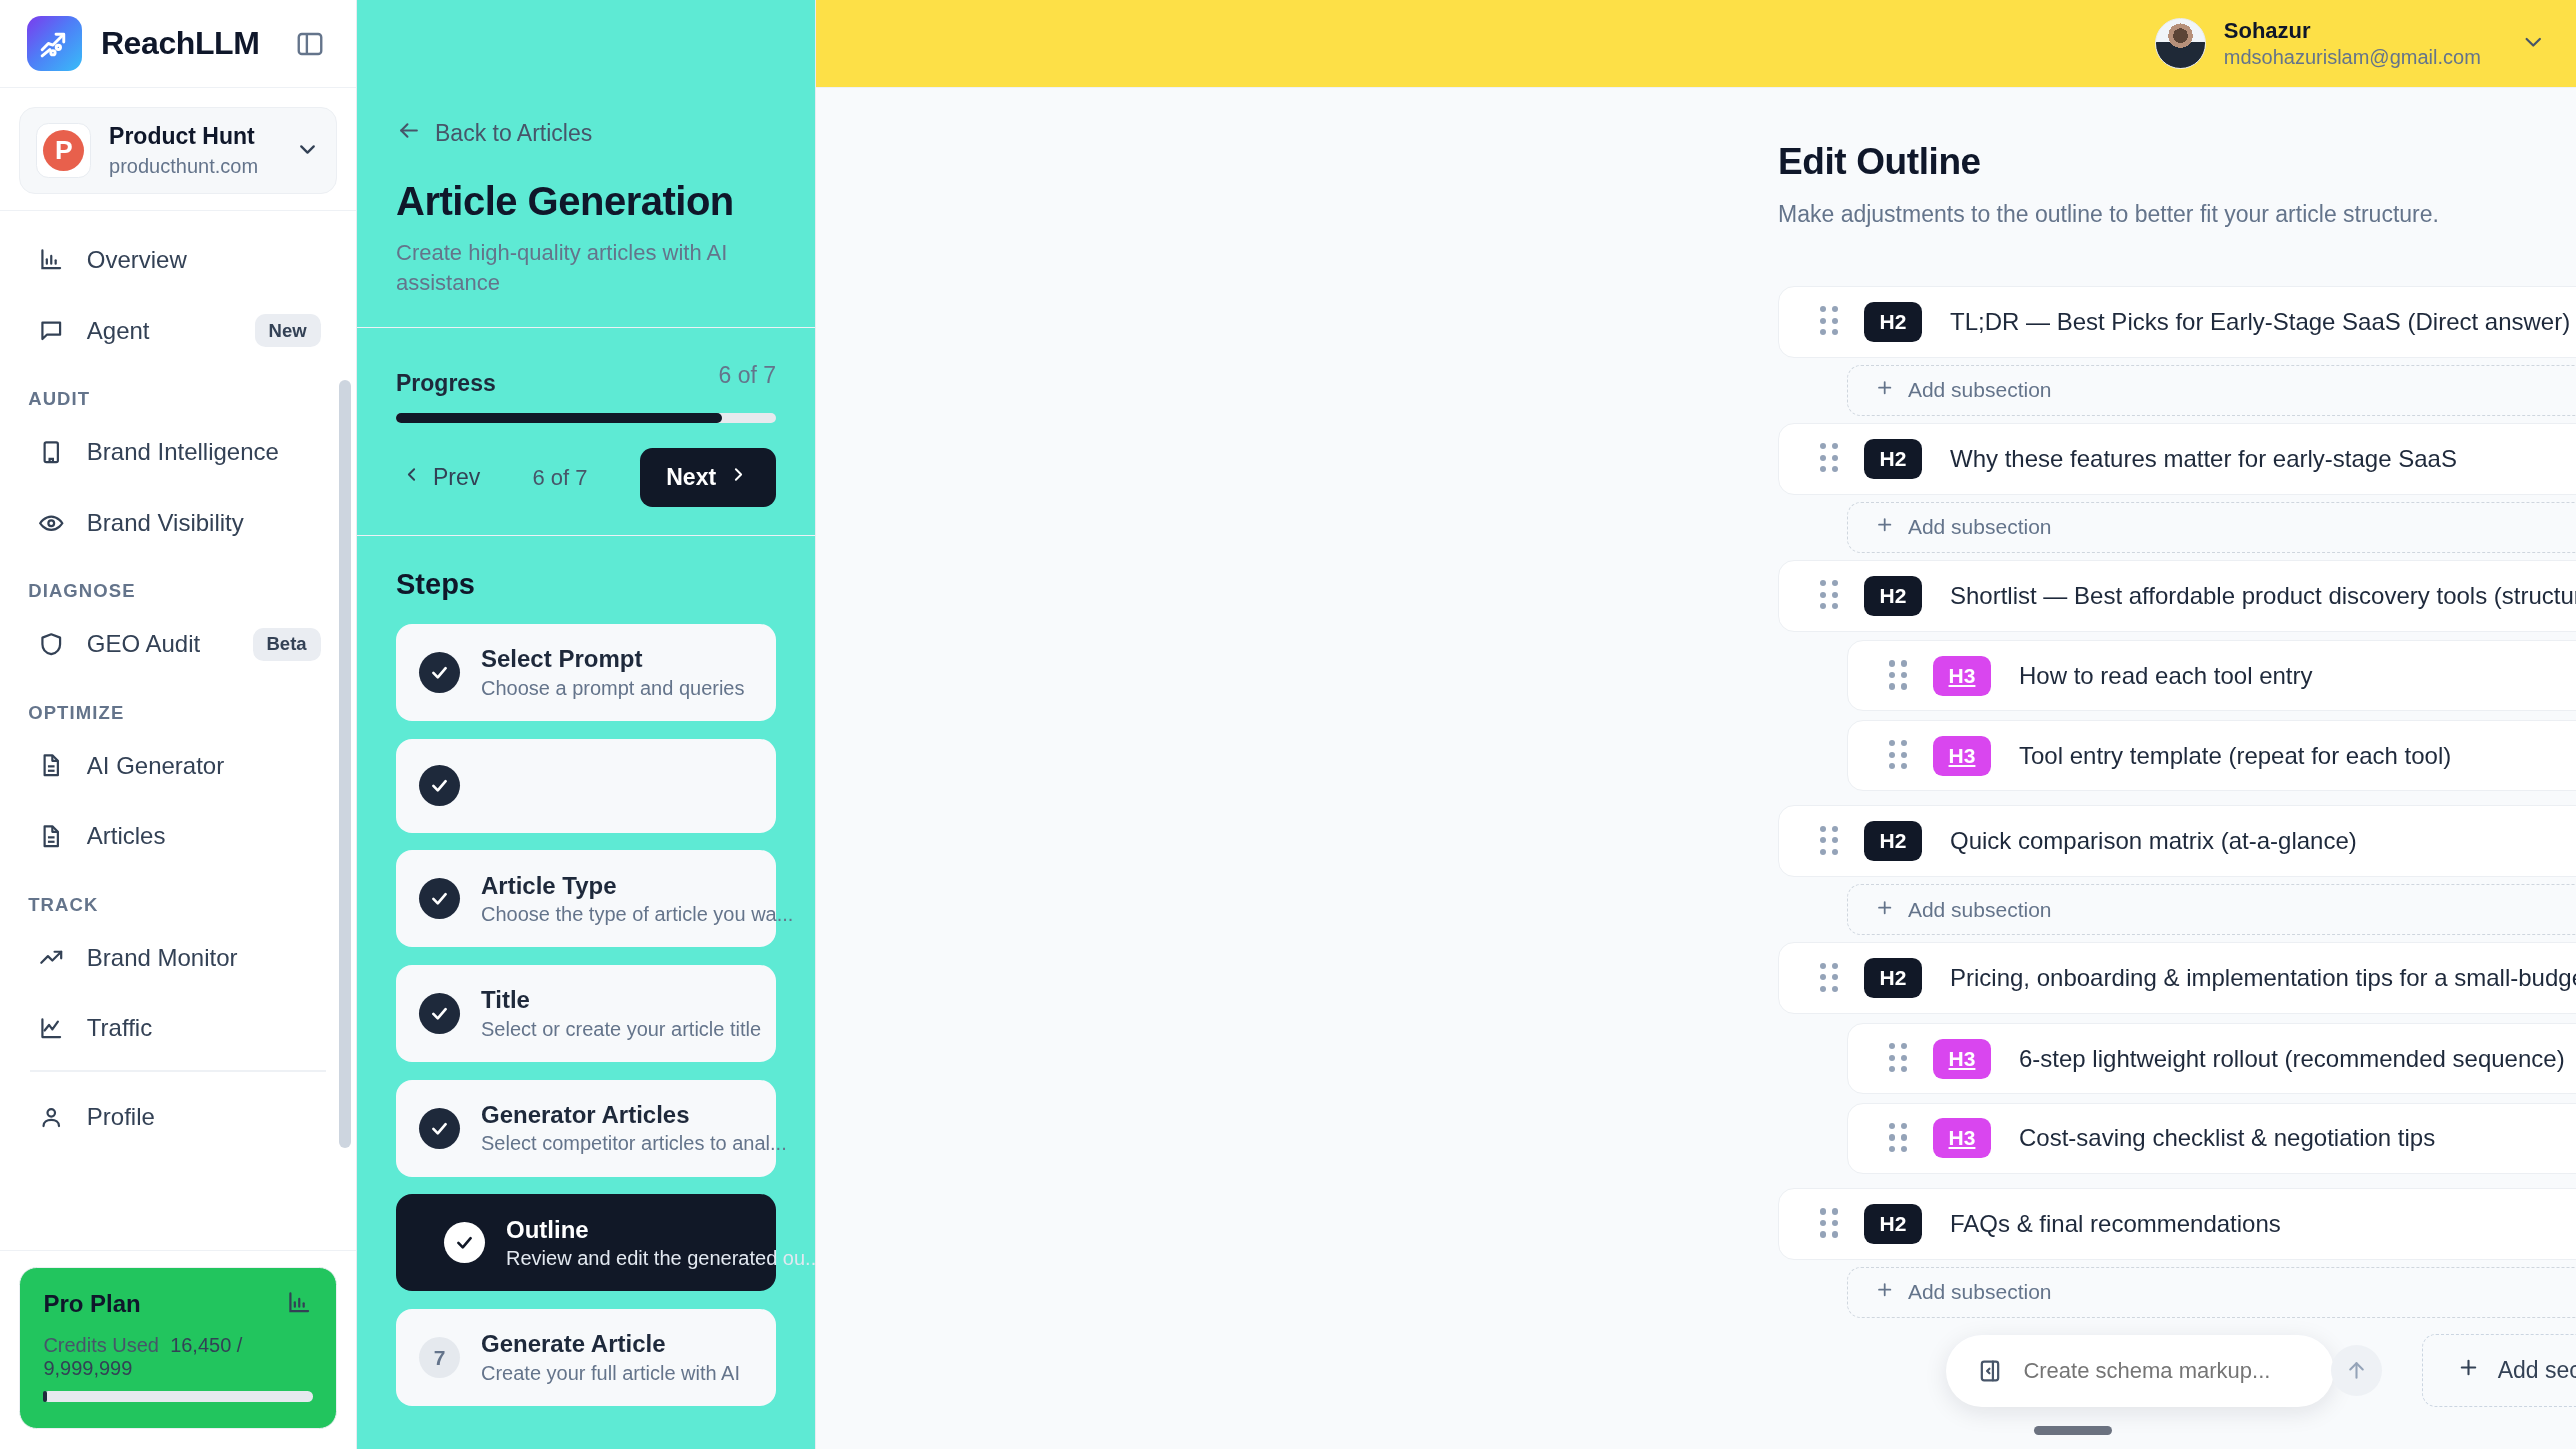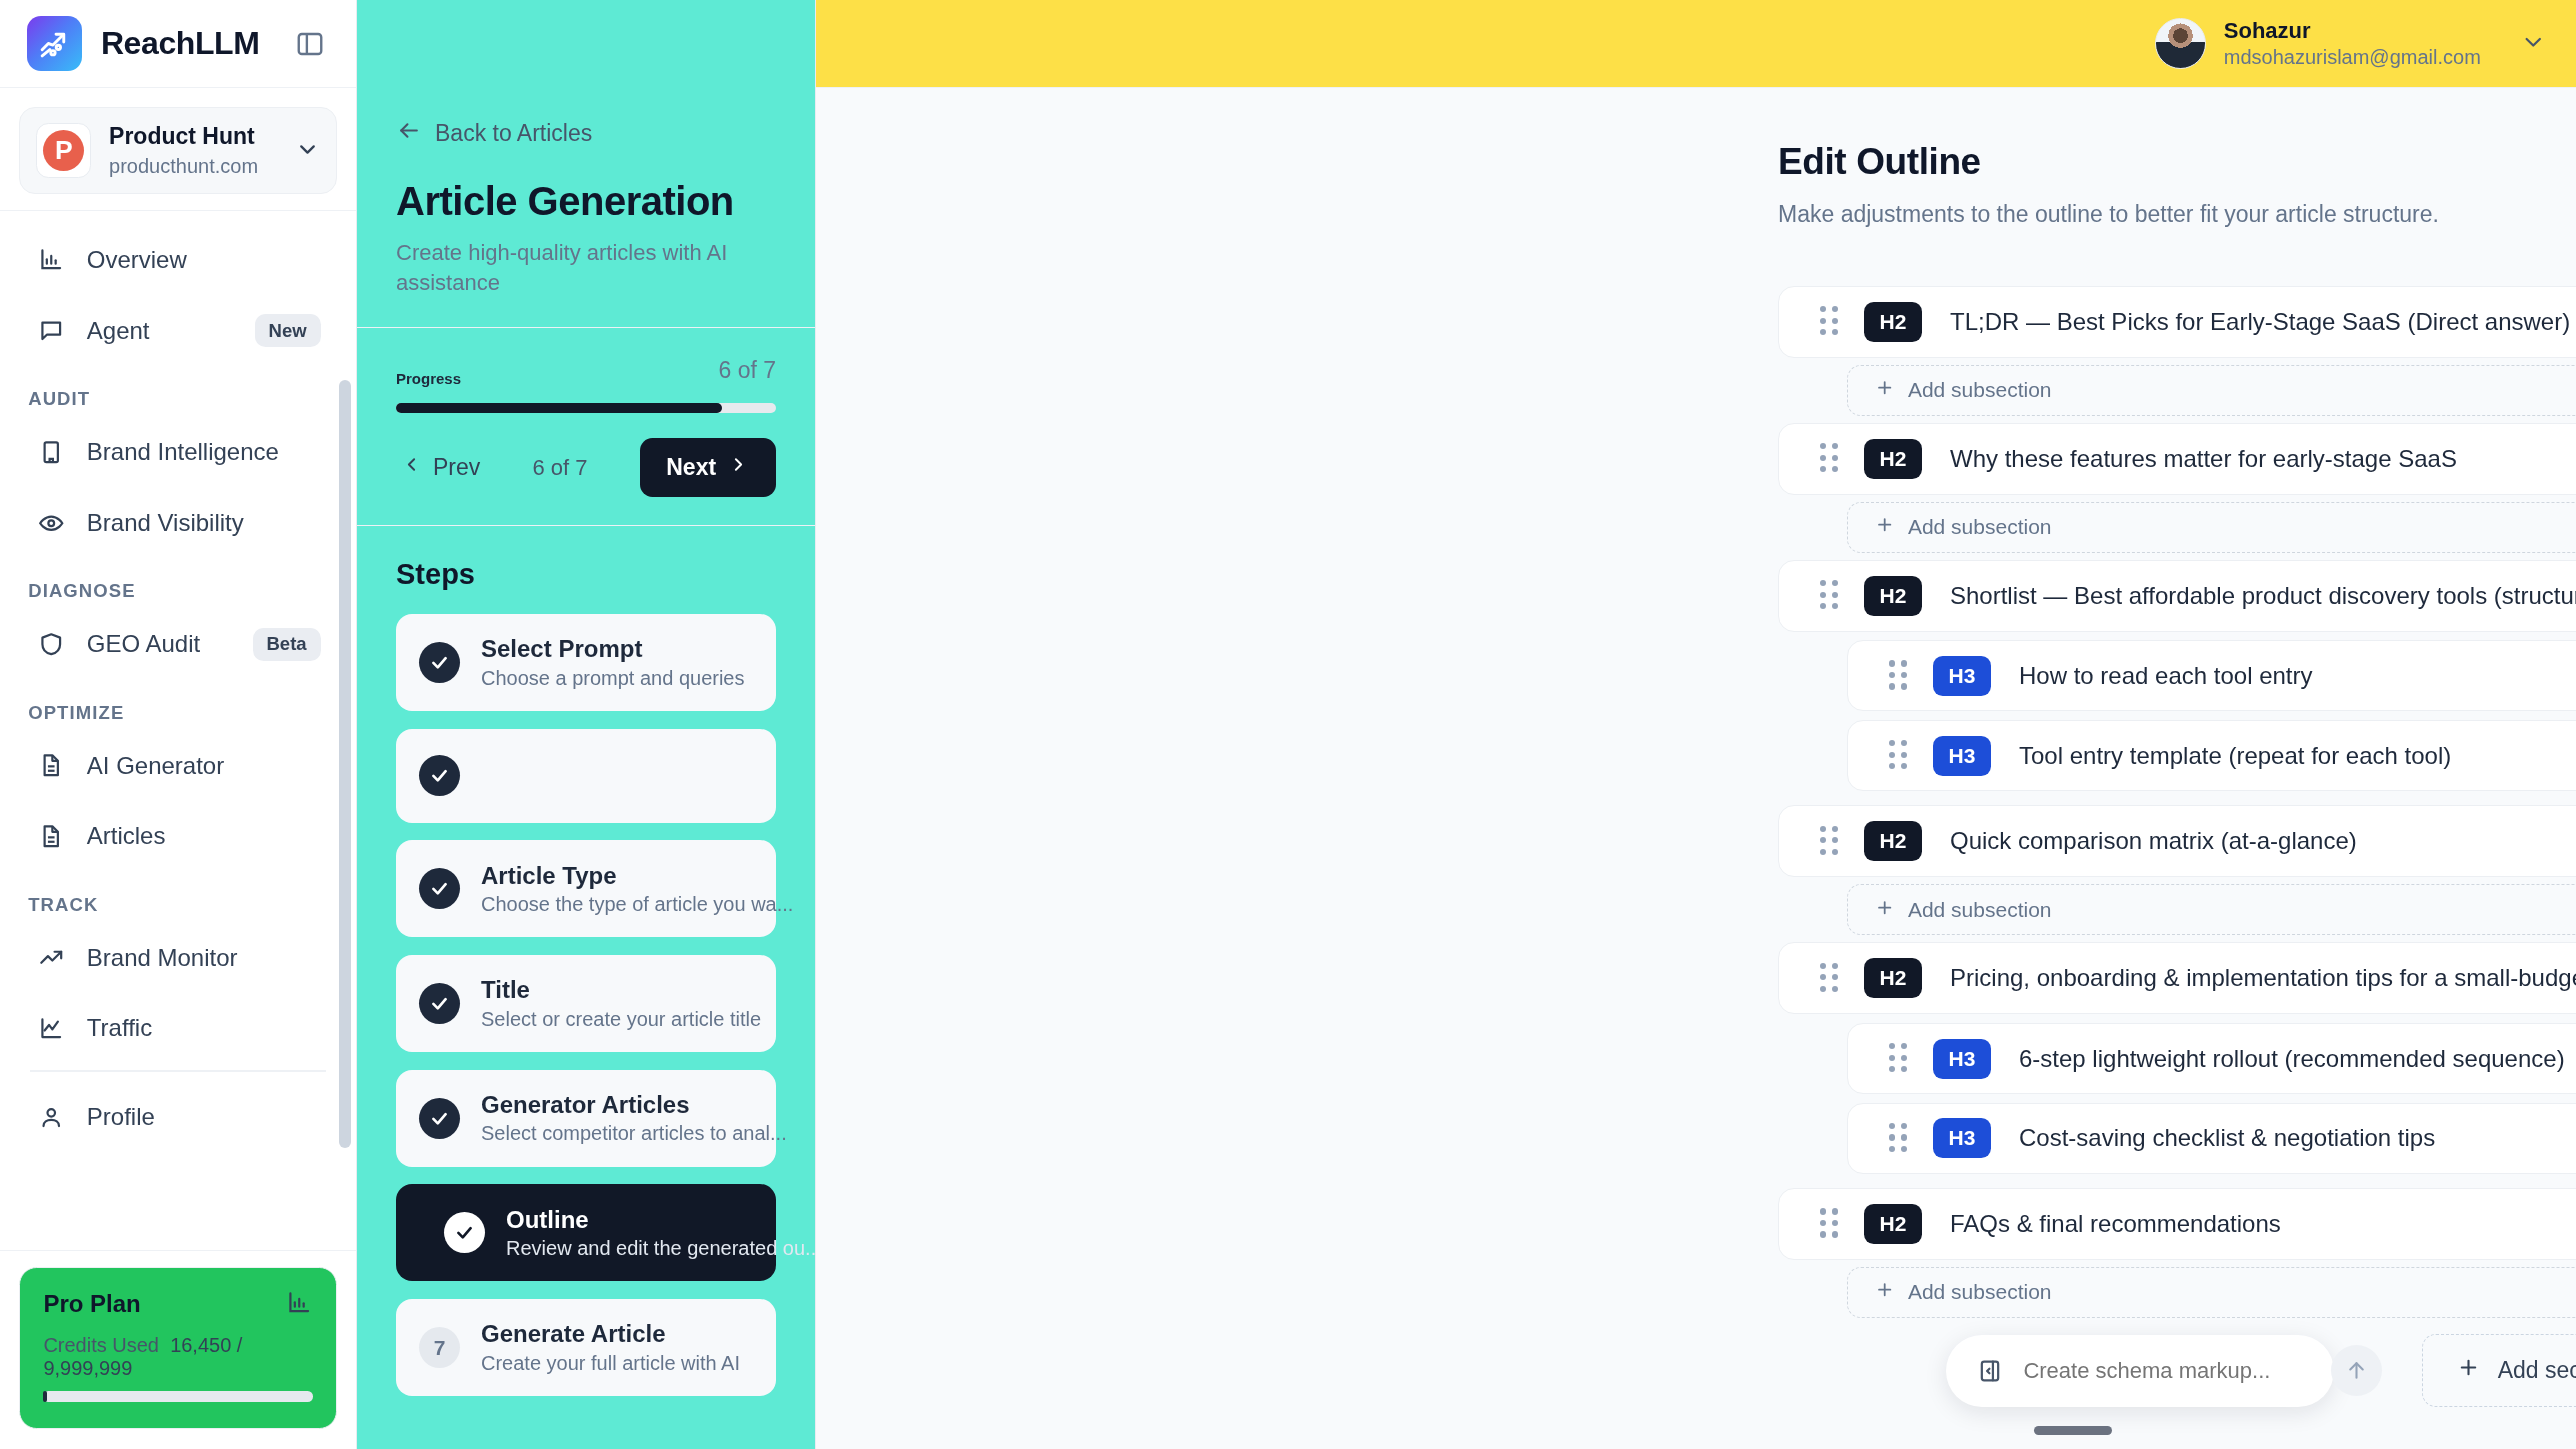--- a/index.html
+++ b/index.html
@@ -99,21 +99,21 @@
   .wizard {
     width: 459px; flex: 0 0 459px; height: 1450px; background: #5eead4;
     border-right: 1.8px solid #e8ecf1; position: relative; overflow: hidden;
   }
   .wz-head { padding: 118px 39px 30px 39px; }
   .back-link { display: flex; align-items: center; gap: 14px; cursor: pointer; color: #475569; font-size: 23px; }
   .wz-title { font-size: 40px; font-weight: bold; color: #0f172a; margin-top: 30px; letter-spacing: -0.5px; }
   .wz-sub { font-size: 22px; color: #64748b; margin-top: 14px; line-height: 1.35; max-width: 353px; }
   .wz-progress { padding: 25px 39px 28px 39px; border-top: 1.8px solid #eef1f5; border-bottom: 1.8px solid #eef1f5;}
   .wz-prog-row { display: flex; align-items: center; justify-content: space-between; }
-  .wz-prog-label { font-size: 15px; font-weight: bold; color: #1e293b; margin-top: 17px; }
+  .wz-prog-label { font-size: 23px; font-weight: bold; color: #1e293b; margin-top: 17px; }
   .wz-prog-count { font-size: 23px; color: #64748b; }
   .wz-bar { height: 9.7px; background: #e7eaee; border-radius: 5.3px; margin-top: 16px; position: relative; }
   .wz-bar-fill { position: absolute; left:0; top:0; height: 9.7px; width: 85.7%; background: #111827; border-radius: 5.3px; }
   .wz-nav { display: flex; align-items: center; justify-content: space-between; margin-top: 25px; }
   .wz-prev { display: flex; align-items: center; gap: 10.6px; font-size: 23px; color: #334155; cursor: pointer; padding-left: 5.3px;}
   .wz-mid { font-size: 22px; color: #475569; }
   .wz-next {
     display: flex; align-items: center; gap: 12.4px; background: #111827; color: #fff;
     font-size: 23px; font-weight: bold; border: none; border-radius: 12.4px;
     padding: 16px 26.5px; cursor: pointer; font-family: "Liberation Sans", sans-serif;
@@ -176,21 +176,21 @@
     grid-template-columns: 8px 8px; grid-template-rows: 8px 8px 8px;
     gap: 3.5px; align-content: center; margin-right: 21px;
     cursor: grab;
   }
   .drag i { width: 6.2px; height: 6.2px; background: #94a3b8; border-radius: 50%; display: block; }
   .tag {
     font-size: 21px; font-weight: bold; color: #ffffff; background: #111827;
     border-radius: 9.7px; padding: 8px 14px; min-width: 58px; text-align: center;
     flex: 0 0 auto; margin-right: 28px;
   }
-  .tag.h3 { background: #1d4ed8; }
+  .tag.h3 { background: #d946ef; text-decoration: underline; }
   .sec-text { font-size: 24px; color: #1e293b; flex: 1; white-space: nowrap; overflow: hidden; text-overflow: ellipsis; }
 
   .add-sub {
     border: 1.8px dashed #cfd6de; border-radius: 14px; height: 51px;
     display: flex; align-items: center; gap: 14px; padding-left: 26.5px;
     margin: 7px 0 7px 69px; color: #64748b; font-size: 21px; cursor: pointer;
     background: transparent;
   }
   .children { margin-left: 69px; }
   .spacer8 { height: 8.8px; }

